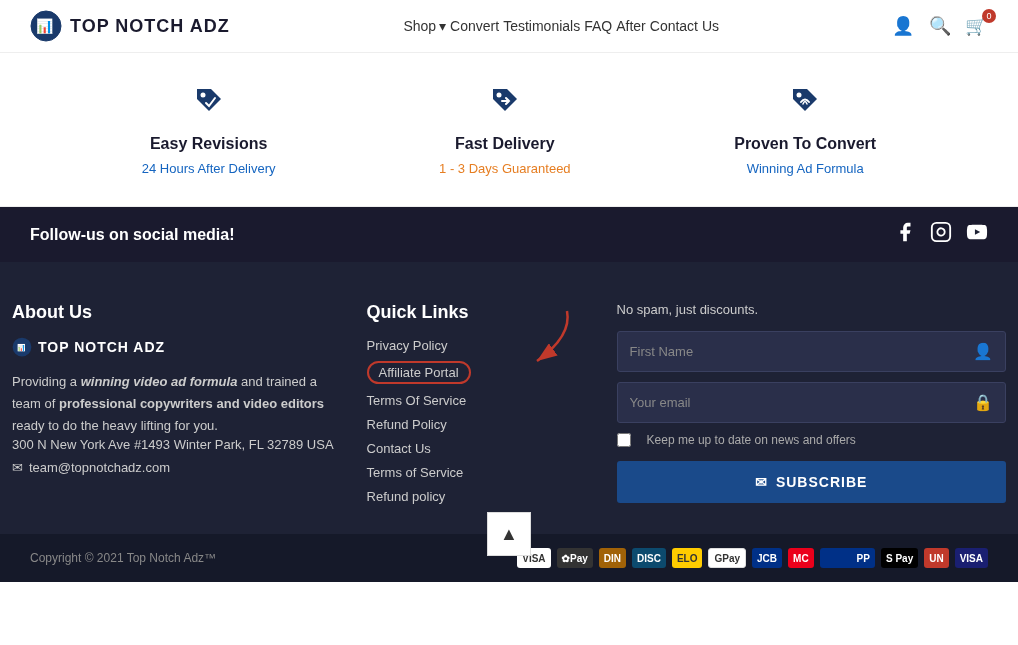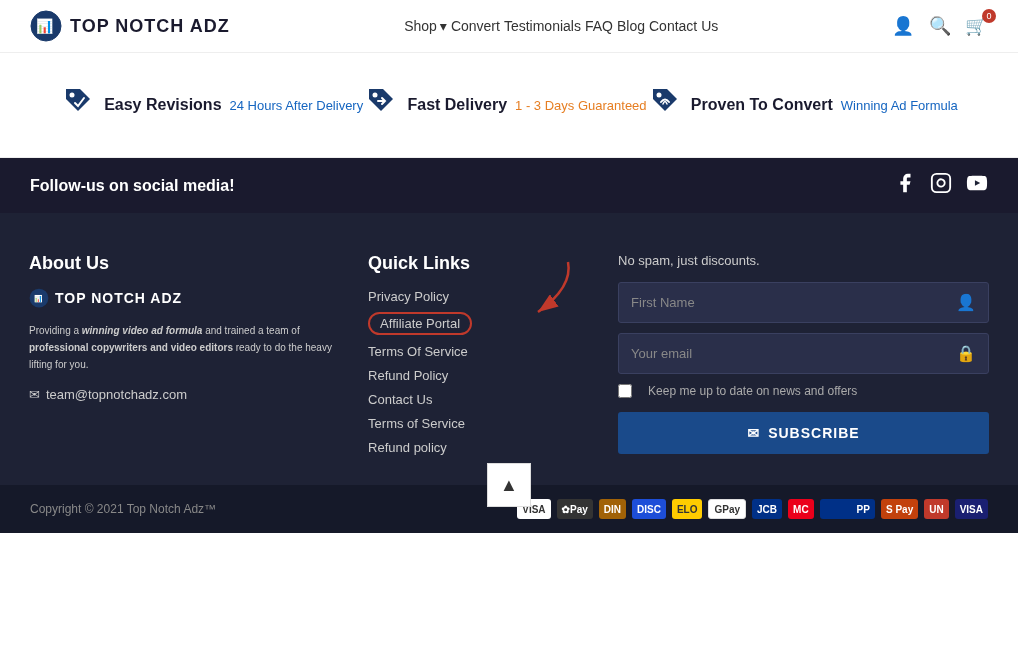--- a/index.html
+++ b/index.html
@@ -74,20 +74,21 @@
     .features-section {
       display: flex;
       justify-content: space-around;
       align-items: center;
       padding: 30px 60px;
       background: #fff;
       border-bottom: 1px solid #eee;
     }
     .feature-item {
       display: flex;
+      flex-direction: column;
       align-items: center;
       text-align: center;
       gap: 8px;
     }
     .feature-icon {
       font-size: 32px;
       color: #1a3a6b;
     }
     .feature-title {
       font-size: 16px;
@@ -118,21 +119,21 @@
     .social-icons {
       display: flex;
       gap: 14px;
       font-size: 20px;
     }
 
     
     .footer-main {
       background: #1e2235;
       color: #ccc;
-      padding: 40px 29px 30px;
+      padding: 40px 12px 30px;
       display: flex;
       gap: 30px;
     }
     .footer-col {
       flex: 1;
     }
     .footer-col-title {
       font-size: 18px;
       font-weight: 700;
       color: #fff;
@@ -143,24 +144,23 @@
       align-items: center;
       gap: 6px;
       font-weight: 900;
       font-size: 14px;
       color: #fff;
       text-transform: uppercase;
       letter-spacing: 1px;
       margin-bottom: 14px;
     }
     .footer-desc {
-      font-size: 10px;
+      font-size: 13px;
       line-height: 1.7;
       color: #ccc;
-      margin-bottom: 14px;
     }
     .footer-desc b {
       color: #ccc;
     }
     .footer-desc i {
       font-style: italic;
     }
     .footer-address {
       font-size: 13px;
       color: #ccc;
@@ -301,42 +301,42 @@
       font-size: 10px;
       font-weight: 700;
       color: #333;
       height: 20px;
       display: flex;
       align-items: center;
     }
     .payment-icon.visa { background: #1a1f71; color: #fff; }
     .payment-icon.mc { background: #eb001b; color: #fff; }
     .payment-icon.paypal { background: #003087; color: #fff; padding-left: 37px; }
-    .payment-icon.discover { background: #1d4ed8; color: #fff; }
+    .payment-icon.discover { background: #0c4a6e; color: #fff; }
   </style>
 </head>
 <body>
 
 <header class="header">
   <div class="logo-area">
     <svg class="logo-icon" viewBox="0 0 32 32" xmlns="http://www.w3.org/2000/svg">
       <circle cx="16" cy="16" r="15" fill="#1a3a6b" stroke="#1a3a6b" stroke-width="1"></circle>
       <text x="16" y="21" text-anchor="middle" fill="white" font-size="14" font-weight="bold">📊</text>
     </svg>
     <span>Top Notch Adz</span>
   </div>
   <nav class="nav">
     <a href="#" class="shop-link">
       <span>Shop</span>
       <span>▾</span>
     </a>
     <a href="#">Convert</a>
     <a href="#">Testimonials</a>
     <a href="#">FAQ</a>
-    <a href="#">Blog</a>
+    <a href="#">After</a>
     <a href="#">Contact Us</a>
   </nav>
   <div class="nav-icons">
     <span class="nav-icon">👤</span>
     <span class="nav-icon">🔍</span>
     <span class="nav-icon" style="position:relative;">
       🛒
       <span class="cart-badge">0</span>
     </span>
   </div>
@@ -412,20 +412,21 @@
     <div class="footer-logo-row">
       <svg width="20" height="20" viewBox="0 0 32 32" xmlns="http://www.w3.org/2000/svg">
         <circle cx="16" cy="16" r="15" fill="#1a3a6b"></circle>
         <text x="16" y="20" text-anchor="middle" fill="white" font-size="11" font-weight="bold">📊</text>
       </svg>
       <span>Top Notch Adz</span>
     </div>
     <p class="footer-desc">
       Providing a <i><b>winning video ad formula</b></i> and trained a team of <b>professional copywriters and video editors</b> ready to do the heavy lifting for you.
     </p>
+    <p class="footer-address">300 N New York Ave #1493 Winter Park, FL 32789 USA</p>
     <div class="footer-email">
       <span>✉</span>
       <span>team@topnotchadz.com</span>
     </div>
   </div>
 
   <div class="footer-col" style="max-width:220px; position:relative;">
     <div class="footer-col-title">Quick Links</div>
     <ul class="footer-links">
       <li><a href="#">Privacy Policy</a></li>
@@ -476,17 +477,17 @@
   <div class="payment-icons">
     <span class="payment-icon">VISA</span>
     <span class="payment-icon" style="background:#333;color:white;">✿Pay</span>
     <span class="payment-icon" style="background:#a16207;color:white;">DIN</span>
     <span class="payment-icon discover">DISC</span>
     <span class="payment-icon" style="background:#ffcc00;color:#333;">ELO</span>
     <span class="payment-icon" style="background:#fff;color:#333;border:1px solid #ddd;text-align:center;">GPay</span>
     <span class="payment-icon" style="background:#003087;color:white;text-align:center;">JCB</span>
     <span class="payment-icon mc">MC</span>
     <span class="payment-icon paypal">PP</span>
-    <span class="payment-icon" style="background:#c2410c;color:white;">S Pay</span>
+    <span class="payment-icon" style="background:#000000;color:white;">S Pay</span>
     <span class="payment-icon" style="background:#c0392b;color:white;">UN</span>
     <span class="payment-icon visa">VISA</span>
   </div>
 </div>
 
 </body></html>

